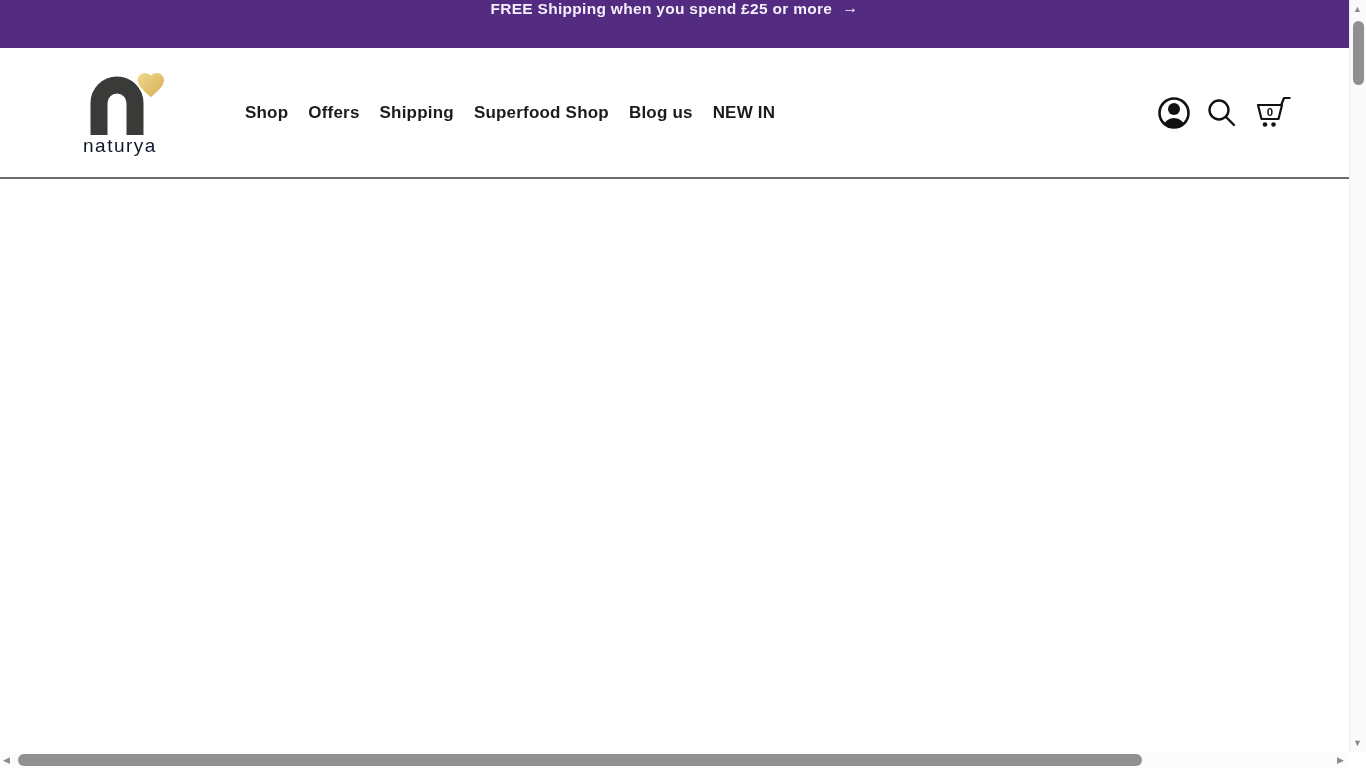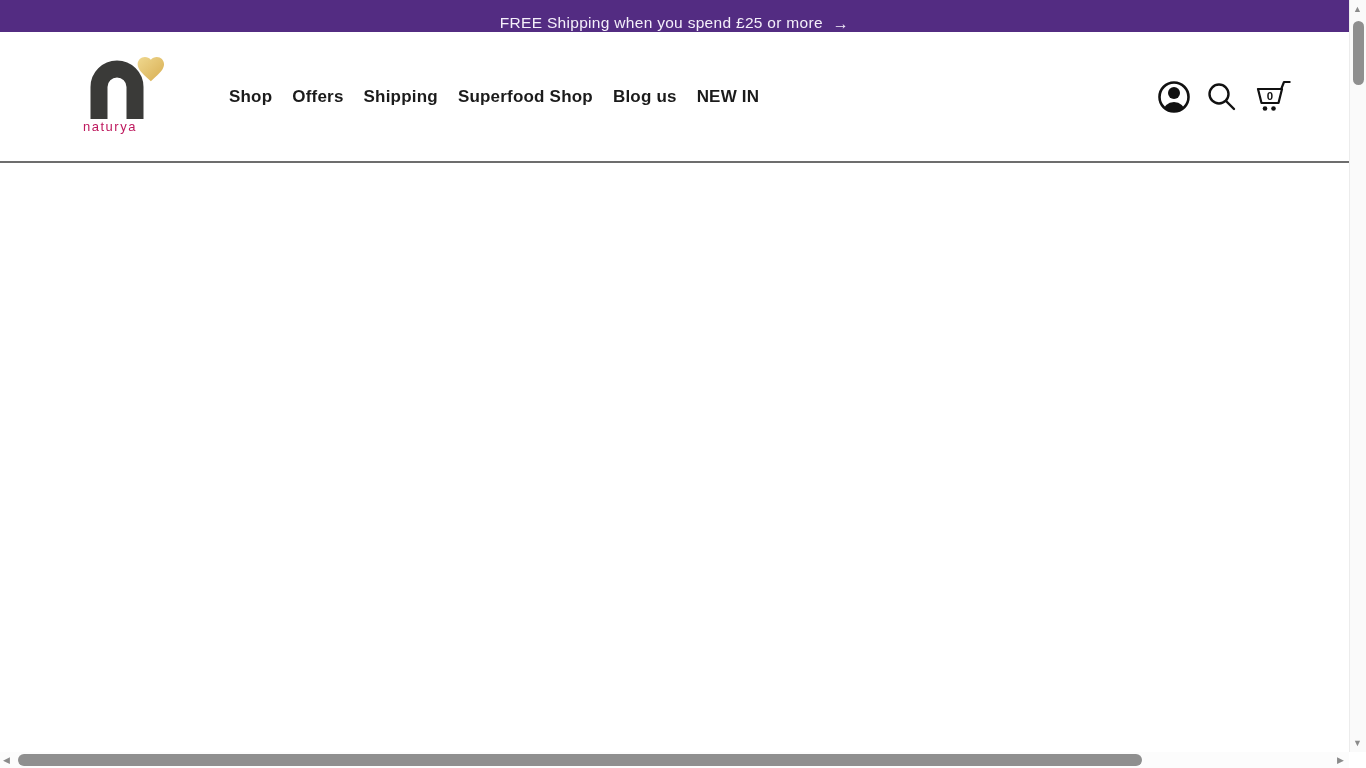--- a/index.html
+++ b/index.html
@@ -2,34 +2,34 @@
 <html><head>
 <meta charset="utf-8">
 <style>
   * { margin:0; padding:0; box-sizing:border-box; }
   html,body { width:1366px; height:768px; overflow:hidden; background:#ffffff;
     font-family:"Liberation Sans", sans-serif; }
 
   .page { position:absolute; top:0; left:0; width:1349px; height:752px; background:#ffffff; }
 
   
-  .banner { height:32px; display:flex; align-items:flex-end; justify-content:center;
-    background:#532c82; color:#f4effa; font-size:15.5px; letter-spacing:.3px; cursor:pointer; }
+  .banner { height:48px; display:flex; align-items:flex-start; justify-content:center;
+    background:#532c82; color:#f4effa; font-size:15.5px; letter-spacing:.3px; cursor:pointer;font-weight:bold; }
   .banner .arrow { margin-left:10px; font-size:16px; line-height:1; }
 
   
   .header { height:131px; display:flex; align-items:center; padding-left:83px;
     border-bottom:2px solid #6d6d6d; background:#ffffff; }
 
   .logo { position:relative; width:86px; height:92px; flex:0 0 auto; cursor:pointer; }
   .logo svg { display:block; }
-  .logo-word { position:absolute; left:0; top:68px; width:68px; 
-    font-size:13px; letter-spacing:1.5px; color:#be185d; }
+  .logo-word { position:absolute; left:0; top:68px; width:68px; text-align:center;
+    font-size:19px; letter-spacing:1.5px; color:#0f172a; }
 
-  .nav { display:flex; align-items:center; gap:20px; margin-left:60px; }
+  .nav { display:flex; align-items:center; gap:20px; margin-left:76px; }
   .nav a { text-decoration:none; color:#1b1b1b; font-weight:bold; font-size:17px;
     letter-spacing:.2px; white-space:nowrap; cursor:pointer; }
 
   .icons { margin-left:auto; margin-right:56px; display:flex; align-items:center; gap:15px; }
   .icon-btn { background:none; border:none; padding:0; cursor:pointer; display:flex; align-items:center; }
 
   
   .main { height:589px; background:#ffffff; }
 
   

